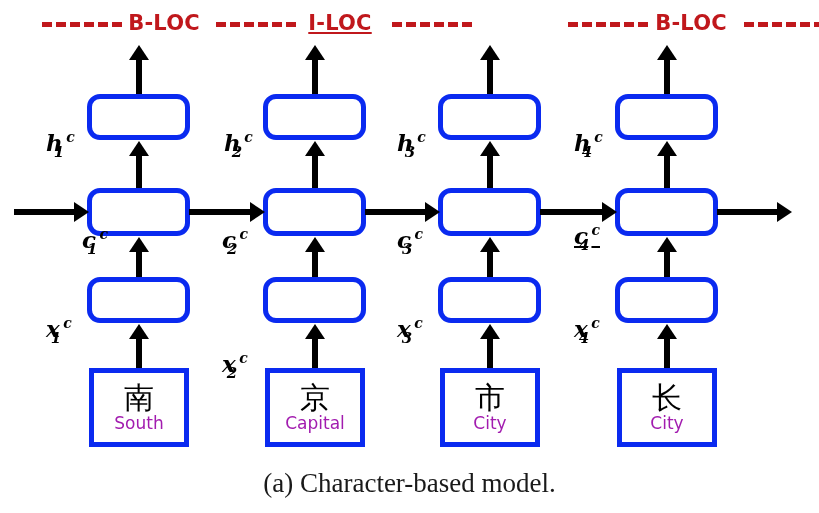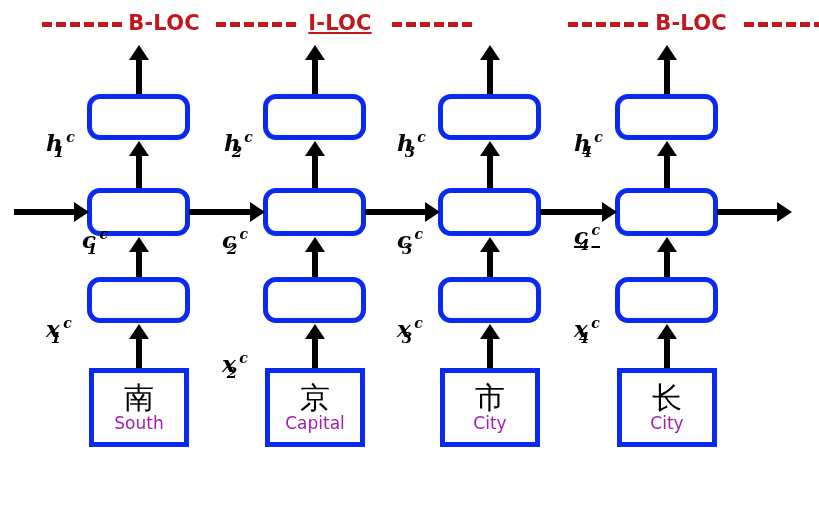--- a/index.html
+++ b/index.html
@@ -339,14 +339,15 @@
   </div>
   <div class="arrow-h" style="left:540px; top:202px; width:77px; height:20px;">
     <div class="shaft" style="left:0; width:65px;"></div>
     <div class="head"></div>
   </div>
   <div class="arrow-h" style="left:717px; top:202px; width:75px; height:20px;">
     <div class="shaft" style="left:0; width:63px;"></div>
     <div class="head"></div>
   </div>
 
+  <div class="caption">(a) Character-based model.</div>
 
 </div>
 
 </body></html>

